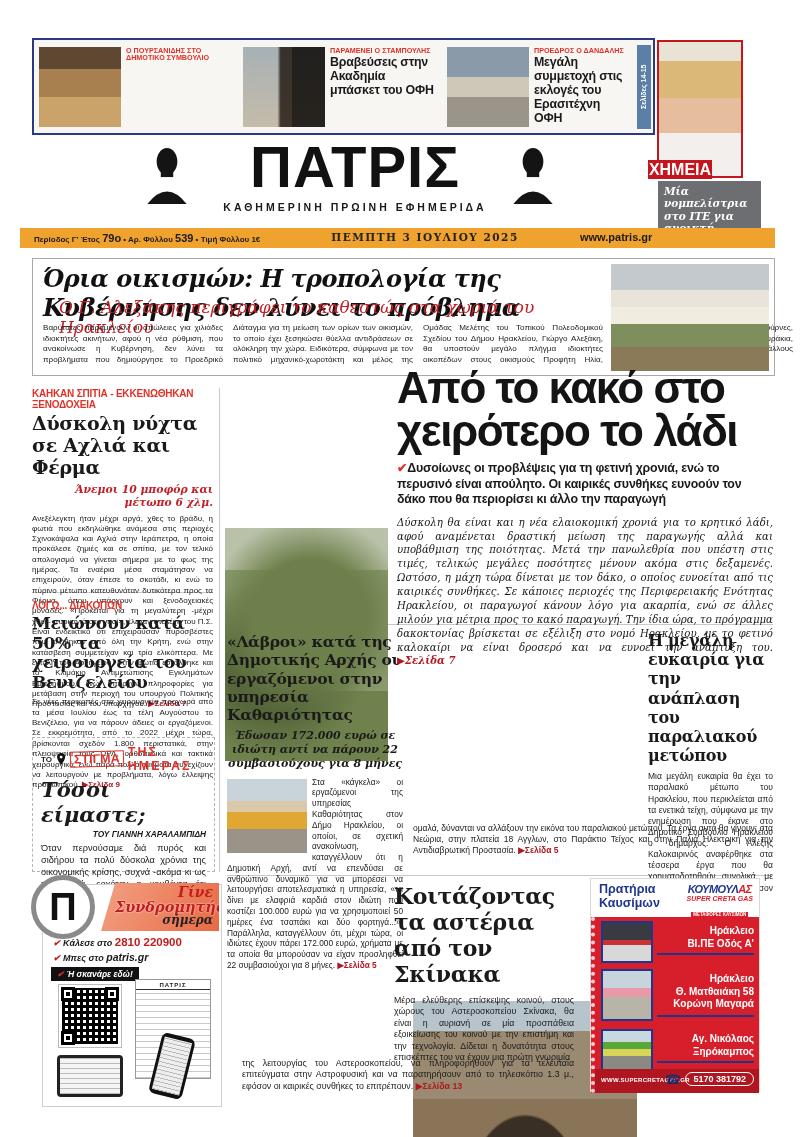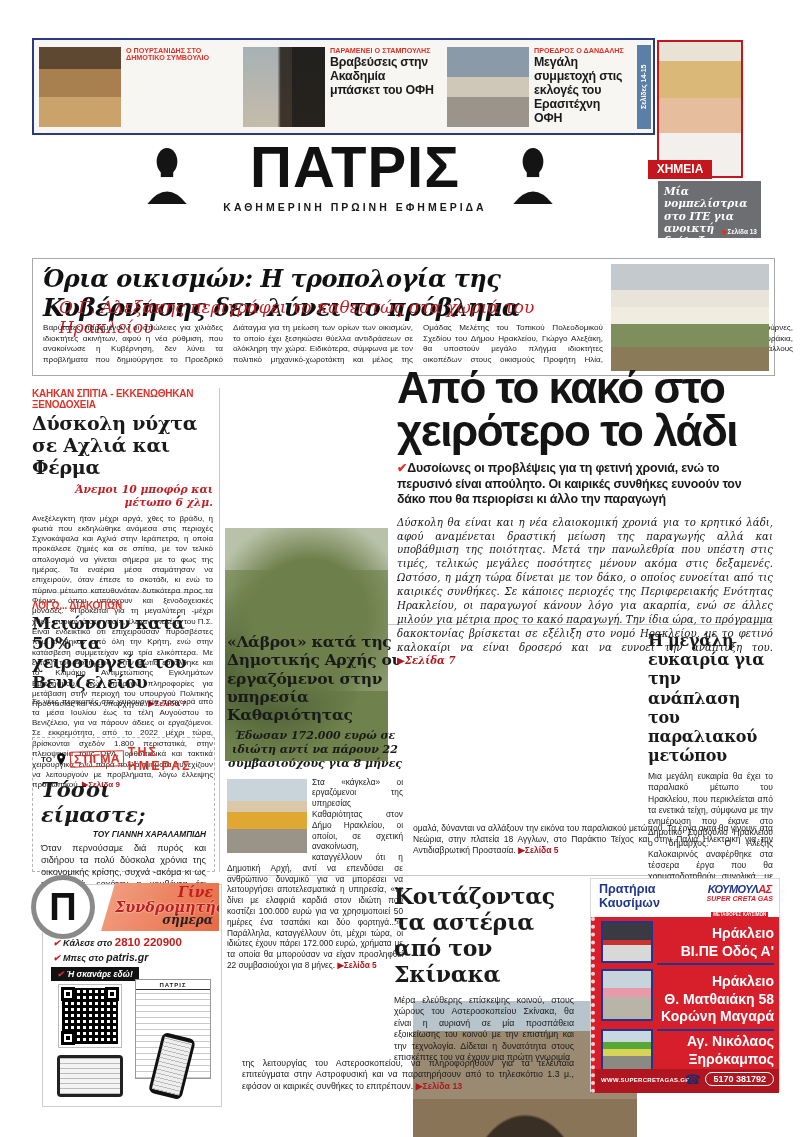--- a/index.html
+++ b/index.html
@@ -20,21 +20,21 @@
   .t-title { font-weight:bold; font-size:12.4px; line-height:1.12; letter-spacing:-0.2px; }
   #teaser-pages { width:14px; height:84px; background:#5b7fa6; color:#fff; font-size:7px; font-weight:bold;
     writing-mode:vertical-rl; transform:rotate(180deg); text-align:center; line-height:14px; flex:0 0 auto; }
   .ph-meeting { background:linear-gradient(180deg,#5f4832 0 28%,#a87f4e 28% 62%,#caa36a 62% 100%); }
   .ph-duo { background:linear-gradient(90deg,#e8e6e2 0 42%,#4a4038 46% 60%,#2e2a26 60% 100%),linear-gradient(#b8c4cc,#d8d0c0); background-blend-mode:multiply; }
   .ph-ballot { background:linear-gradient(180deg,#8a9aa8 0 38%,#cfc8b8 38% 62%,#9a948a 62% 100%); }
 
   
   #chimeia-photo { left:657px; top:40px; width:86px; height:138px; border:2px solid #c4161c;
     background:linear-gradient(180deg,#e9e3d6 0 14%,#d9b878 14% 42%,#e6bd9d 42% 68%,#f2efec 68% 100%); }
-  #chimeia-label { left:648px; top:160px; width:64px; height:19px; background:#c4161c; color:#fff; font-weight:bold; font-size:12px; text-align:center; line-height:19px; }
+  #chimeia-label { left:648px; top:160px; width:64px; height:19px; background:#c4161c; color:#fff; font-weight:bold; font-size:16px; text-align:center; line-height:19px; }
   #chimeia-box { left:658px; top:181px; width:103px; height:57px; background:#6d6e71; color:#fff; padding:4px 5px 3px 6px;
     font-family:"DejaVu Serif", serif; font-style:italic; font-weight:bold; font-size:10.5px; line-height:1.18; }
   #chimeia-page { position:absolute; right:4px; bottom:2px; color:#fff; font-style:normal; font-family:"Liberation Sans",sans-serif; font-weight:bold; font-size:6.5px; }
   #chimeia-page .arr { color:#e03128; }
 
   
   #masthead-title { left:185px; top:138px; width:340px; text-align:center; font-size:58px; font-weight:900; letter-spacing:1px; line-height:1; color:#111; }
   #masthead-sub { left:185px; top:201px; width:340px; text-align:center; font-size:10.5px; font-weight:bold; letter-spacing:3px; }
   .bust { width:42px; height:58px; }
   #bust-left { left:146px; top:146px; }
@@ -132,35 +132,35 @@
   #mock-paper .mast { height:10px; background:#fff; border-bottom:1px solid #333; font-size:6px; font-weight:900; text-align:center; line-height:10px; letter-spacing:1px; }
   #mock-tablet { position:absolute; left:14px; top:170px; width:66px; height:42px; background:#222; border-radius:4px; padding:3px; }
   #mock-tablet .scr { width:100%; height:100%; background:repeating-linear-gradient(0deg,#bbb 0 1px,transparent 1px 5px) #f4f4f4; }
   #mock-phone { position:absolute; left:112px; top:150px; width:34px; height:62px; background:#111; border-radius:6px; padding:4px 3px; transform:rotate(14deg); }
   #mock-phone .scr { width:100%; height:100%; background:repeating-linear-gradient(0deg,#bbb 0 1px,transparent 1px 4px) #eee; }
   #stars-title { left:394px; top:884px; width:180px; font-size:22px; line-height:1.18; letter-spacing:-0.3px; }
   #stars-body1 { left:394px; top:995px; width:180px; font-size:8.8px; line-height:1.3; }
   #stars-body2 { left:242px; top:1058px; width:332px; font-size:8.8px; line-height:1.3; }
 
   
-  #fuelad { left:590px; top:878px; width:190px; height:214px; background:#fff; border:1px solid #d8d8d8; }
+  #fuelad { left:590px; top:878px; width:170px; height:214px; background:#fff; border:1px solid #d8d8d8; }
   #fuel-head { height:38px; background:#fff; position:relative; }
   #fuel-title { position:absolute; left:8px; top:4px; color:#20368c; font-weight:bold; font-size:12.5px; line-height:1.1; }
   #fuel-brand { position:absolute; right:6px; top:4px; text-align:center; }
   #fuel-brand .b1 { font-weight:900; font-style:italic; font-size:11px; color:#20368c; letter-spacing:-0.5px; }
   #fuel-brand .b1 .red { color:#d71f2b; }
   #fuel-brand .b2 { font-weight:900; font-style:italic; font-size:7px; color:#d71f2b; }
   #fuel-brand .b3 { display:inline-block; background:#d71f2b; color:#fff; font-size:4.5px; font-weight:bold; padding:0 2px; }
   #fuel-red { position:absolute; left:0; top:38px; width:100%; height:176px; background:#d71f2b; border-left:4px dotted rgba(255,255,255,.8); }
   .fuel-row { position:relative; height:44px; margin-top:4px; }
   .fuel-photo { position:absolute; left:6px; top:0; width:52px; height:42px; border:2px solid #20368c; }
   .fp1 { background:linear-gradient(180deg,#3a3a42 0 45%,#c83232 45% 58%,#d8d8d8 58% 100%); }
   .fp2 { background:linear-gradient(180deg,#c8d4dc 0 35%,#e89aa8 35% 55%,#b8b4a8 55% 100%); }
   .fp3 { background:linear-gradient(180deg,#c8d8e0 0 30%,#58a838 30% 48%,#d8d458 48% 66%,#8a8a82 66% 100%); }
-  .fuel-label { position:absolute; left:62px; right:5px; top:4px; color:#fff; font-weight:bold; font-size:14px; line-height:1.25; text-align:right; white-space:pre-line; border-bottom:2px solid #20368c; padding-bottom:3px; min-height:30px; }
+  .fuel-label { position:absolute; left:62px; right:5px; top:4px; color:#fff; font-weight:bold; font-size:10px; line-height:1.25; text-align:right; white-space:pre-line; border-bottom:2px solid #20368c; padding-bottom:3px; min-height:30px; }
   #fuel-bottom { position:absolute; left:0; bottom:0; width:100%; height:24px; background:#b01620; }
   #fuel-web { position:absolute; left:6px; top:8px; color:#fff; font-weight:bold; font-size:6px; letter-spacing:.3px; }
   #fuel-phonebox { position:absolute; right:5px; top:3px; border:1px solid #fff; border-radius:9px; color:#fff; font-weight:bold; font-size:9px; padding:1px 7px; }
   #fuel-phoneicon { position:absolute; right:78px; top:3px; color:#1a2a6b; font-size:13px; }
 </style>
 </head>
 <body>
 
 <div id="page">
 
@@ -201,20 +201,25 @@
       <rect x="14" y="24" width="12" height="6" fill="#141414"></rect>
   </svg>
   <div id="masthead-title" class="abs">ΠΑΤΡΙΣ</div>
   <svg id="bust-right" class="abs bust" viewBox="0 0 40 56">
     <ellipse cx="20" cy="15" rx="10" ry="13" fill="#141414"></ellipse>
       <path d="M1 56 Q20 32 39 56 Z" fill="#141414"></path>
       <rect x="14" y="24" width="12" height="6" fill="#141414"></rect>
   </svg>
   <div id="masthead-sub" class="abs">ΚΑΘΗΜΕΡΙΝΗ ΠΡΩΙΝΗ ΕΦΗΜΕΡΙΔΑ</div>
 
+  <div id="infobar" class="abs">
+    <div class="lft"><span>Περίοδος Γ' Έτος </span><b>79ο</b><span> • Αρ. Φύλλου </span><b>539</b><span> • Τιμή Φύλλου 1€</span></div>
+    <div class="date">ΠΕΜΠΤΗ 3 ΙΟΥΛΙΟΥ 2025</div>
+    <div class="site">www.patris.gr</div>
+  </div>
 
   <div id="leadbox" class="abs">
     <div id="lead-headline">Όρια οικισμών: Η τροπολογία της Κυβέρνησης δεν λύνει το πρόβλημα</div>
     <div id="lead-subhead">Ο Γ. Αλεξάκης περιγράφει το καθεστώς στα χωριά του Ηρακλείου</div>
     <div id="lead-body" class="justify"><span>Βαρύτατες παραμένουν οι απώλειες για χιλιάδες ιδιοκτήτες ακινήτων, αφού η νέα ρύθμιση, που ανακοίνωσε η Κυβέρνηση, δεν λύνει τα προβλήματα που δημιούργησε το Προεδρικό Διάταγμα για τη μείωση των ορίων των οικισμών, το οποίο έχει ξεσηκώσει θύελλα αντιδράσεων σε ολόκληρη την χώρα. Ειδικότερα, σύμφωνα με τον πολιτικό μηχανικό-χωροτάκτη και μέλος της Ομάδας Μελέτης του Τοπικού Πολεοδομικού Σχεδίου του Δήμου Ηρακλείου, Γιώργο Αλεξάκη, θα υποστούν μεγάλο πλήγμα ιδιοκτήτες οικοπέδων στους οικισμούς Προφήτη Ηλία, Βενεράτο, Κάτω Ασίτες, Δαφνές, Γούρνες, Βασιλιές, Σταυράκια, Βούτες, Γιοφυράκια, Φοινικιά, Σκαλάνι, Καλλιθέα, καθώς και σε άλλους Δήμους του Ηρακλείου. </span><span class="pref">▶Σελίδα 5</span></div>
     <div id="lead-photo"></div>
   </div>
 
   <div class="abs vrule" style="left:219px;top:388px;height:484px"></div>
   <div class="abs hrule" id="rule-fire"></div>

